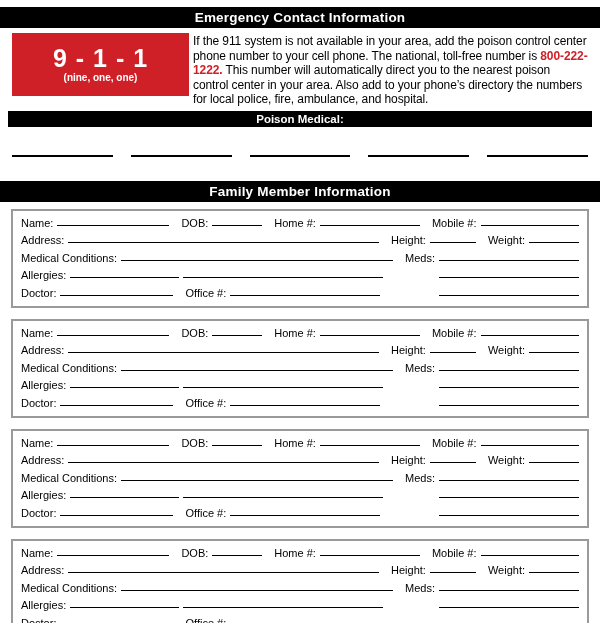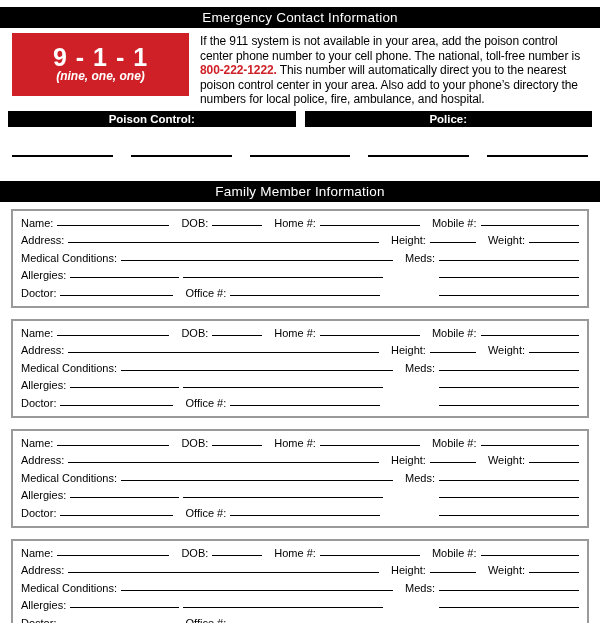--- a/index.html
+++ b/index.html
@@ -1,28 +1,28 @@
 <!DOCTYPE html>
 <html><head>
 <meta charset="utf-8">
 <style>
   * { margin:0; padding:0; box-sizing:border-box; }
   html,body { width:600px; height:623px; overflow:hidden; background:#fff;
     font-family:"Liberation Sans", sans-serif; color:#000; }
 
-  .bar { height:21px; background:#000; color:#fff; font-weight:normal;
+  .bar { height:21px; background:#000; color:#fff; font-weight:bold;
     font-size:13.5px; line-height:21px; text-align:center; letter-spacing:.2px; }
   .header-bar { margin-top:7px; }
 
-  .intro { display:flex; margin:5px 12px 0 12px; gap:11px; height:63px; }
+  .intro { display:flex; margin:5px 12px 0 12px; gap:4px; height:63px; }
   .red-box { width:177px; min-width:177px; background:#d02027; color:#fff;
     display:flex; flex-direction:column; align-items:center; justify-content:center;
     text-align:center; padding:2px 2px; }
   .r-num { font-size:25px; font-weight:bold; line-height:1.02; letter-spacing:1px; }
-  .r-words { font-size:12px; font-weight:bold; line-height:1.15;font-style:italic; }
+  .r-words { font-size:10px; font-weight:bold; line-height:1.15; }
   .r-system { font-size:12.6px; font-weight:bold; line-height:1.15; white-space:nowrap; }
   .intro-text { flex:1; font-size:12px; line-height:14.6px; letter-spacing:-0.1px; padding-top:1px; }
   .phone { color:#d02027; font-weight:bold; }
 
   .contact-row { display:flex; gap:9px; margin:15px 8px 0 8px; }
   .contact-box { flex:1; background:#000; color:#fff; font-weight:bold;
     font-size:11.5px; text-align:center; height:16px; line-height:16px; }
 
   .blank-row { display:flex; gap:9px; margin:0 8px; height:30px; align-items:flex-end; }
   .blank-cell { flex:1; display:flex; justify-content:center; }
@@ -49,22 +49,21 @@
 
 <div class="intro">
   <div class="red-box">
     <div class="r-num">9 - 1 - 1</div>
     <div class="r-words">(nine, one, one)</div>
   </div>
   <div class="intro-text"><span>If the 911 system is not available in your area, add the poison control center phone number to your cell phone. The national, toll-free number is </span><span class="phone">800-222-1222.</span><span> This number will automatically direct you to the nearest poison control center in your area. Also add to your phone’s directory the numbers for local police, fire, ambulance, and hospital.</span></div>
 </div>
 
 <div class="contact-row">
-  <div class="contact-box">Poison Control:</div>
-  <div class="contact-box">Police:</div>
+  <div class="contact-box">Poison Medical:</div>
 </div>
 
 <div class="blank-row">
   <div class="blank-cell">
       <div class="blank-line"></div>
     </div>
   <div class="blank-cell">
       <div class="blank-line"></div>
     </div>
   <div class="blank-cell">

